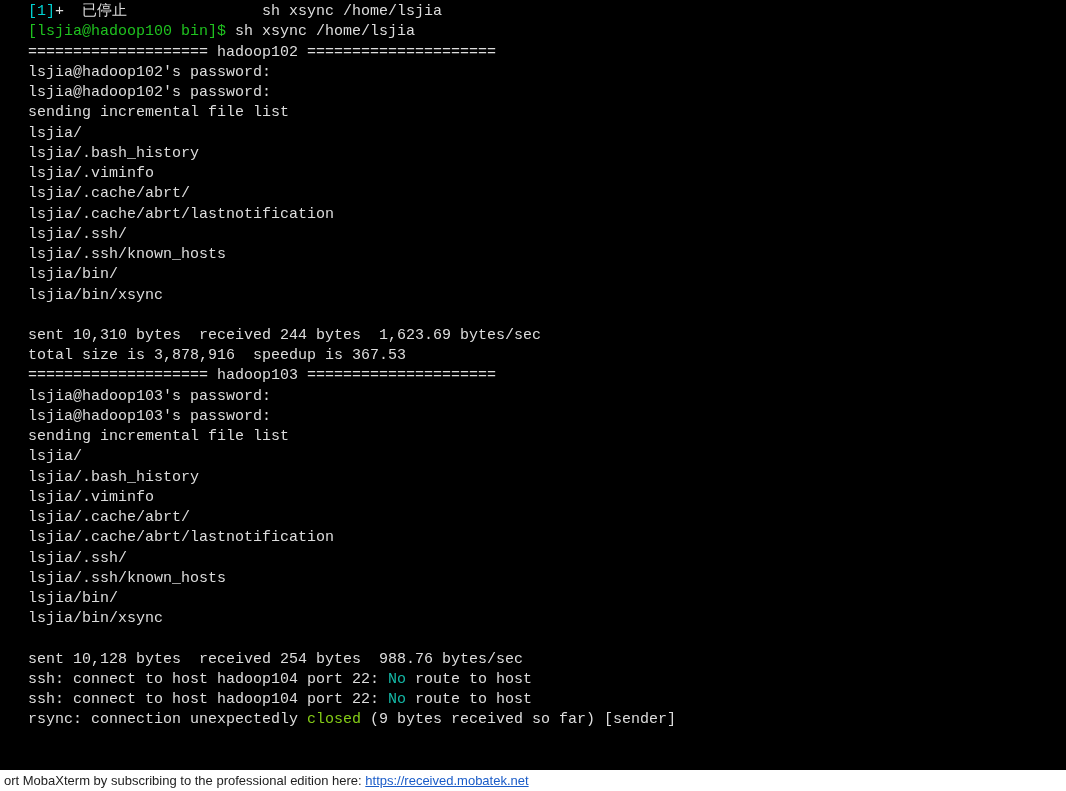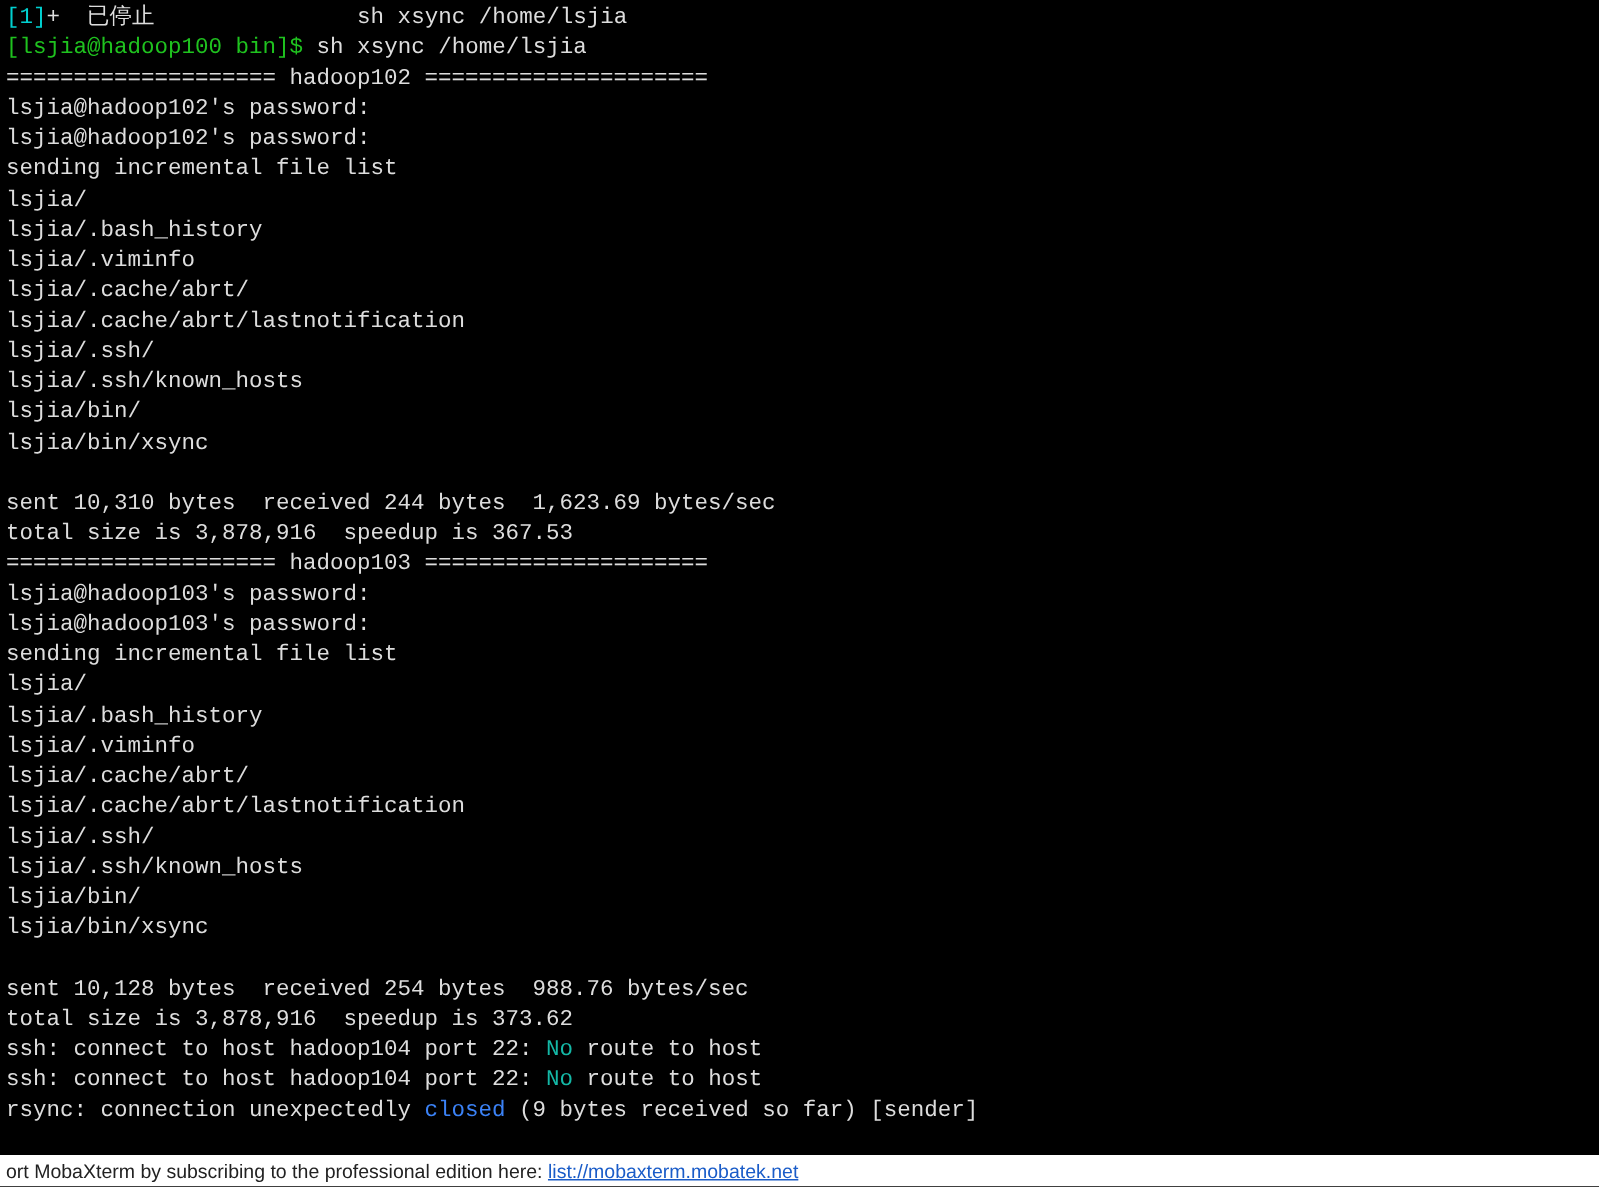--- a/index.html
+++ b/index.html
@@ -11,26 +11,27 @@
       color: #ddd;
       width: 1066px;
       height: 791px;
       overflow: hidden;
     }
     .terminal {
       padding: 2px 4px;
       background: #000;
       height: 770px;
       overflow: hidden;
+      margin-left: 24px;
     }
     .line { white-space: pre; }
     .cyan { color: #00d0d0; }
     .green { color: #1fc21f; }
     .red { color: #14b8a6; }
-    .yellow { color: #3b82f6; }
+    .yellow { color: #84cc16; }
     .white { color: #ddd; }
     .footer {
       background: #fff;
       color: #222;
       font-family: Arial, sans-serif;
       font-size: 13px;
       padding: 2px 4px;
       height: 21px;
       white-space: nowrap;
     }
@@ -67,19 +68,18 @@
   <div class="line white">lsjia/.bash_history</div>
   <div class="line white">lsjia/.viminfo</div>
   <div class="line white">lsjia/.cache/abrt/</div>
   <div class="line white">lsjia/.cache/abrt/lastnotification</div>
   <div class="line white">lsjia/.ssh/</div>
   <div class="line white">lsjia/.ssh/known_hosts</div>
   <div class="line white">lsjia/bin/</div>
   <div class="line white">lsjia/bin/xsync</div>
   <div class="blank"></div>
   <div class="line white">sent 10,128 bytes  received 254 bytes  988.76 bytes/sec</div>
-  <div class="line white">total size is 3,878,916  speedup is 373.62</div>
   <div class="line"><span class="white">ssh: connect to host hadoop104 port 22: </span><span class="red">No</span><span class="white"> route to host</span></div>
   <div class="line"><span class="white">ssh: connect to host hadoop104 port 22: </span><span class="red">No</span><span class="white"> route to host</span></div>
   <div class="line"><span class="white">rsync: connection unexpectedly </span><span class="yellow">closed</span><span class="white"> (9 bytes received so far) [sender]</span></div>
 </div>
 
-<div class="footer"><span>ort MobaXterm by subscribing to the professional edition here:  </span><a href="#">list://mobaxterm.mobatek.net</a></div>
+<div class="footer"><span>ort MobaXterm by subscribing to the professional edition here:  </span><a href="#">https://received.mobatek.net</a></div>
 
 </body></html>

